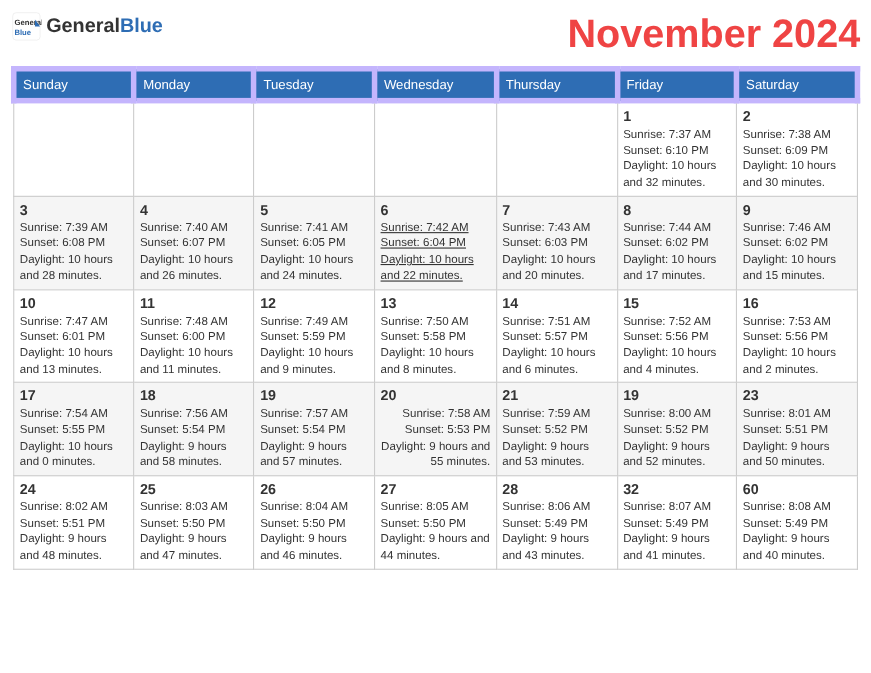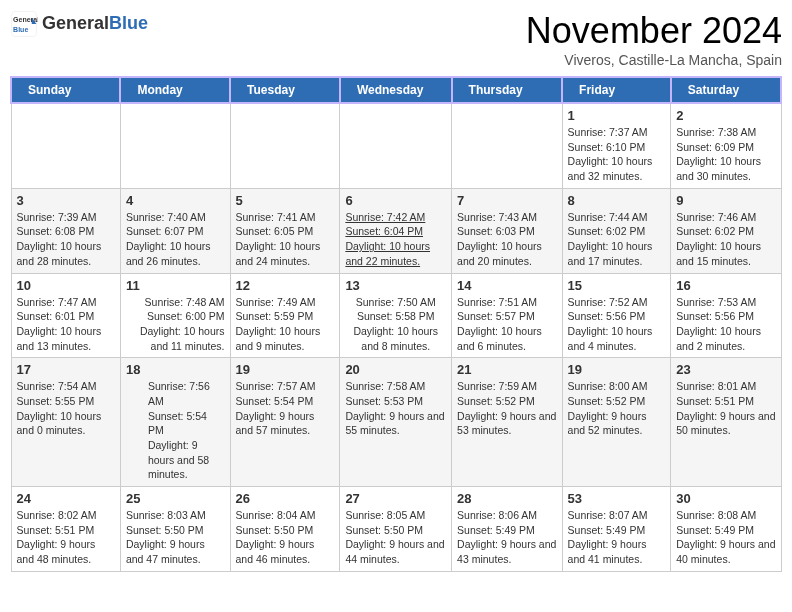--- a/index.html
+++ b/index.html
@@ -31,40 +31,40 @@
     .logo-blue { color: #2e6db4; }
     .logo-icon {
       width: 28px;
       height: 28px;
     }
     .title-block {
       text-align: right;
     }
     .month-title {
       font-size: 36px;
-      font-weight: normal;
-      color: #000000;
+      font-weight: bold;
+      color: #ef4444;
     }
     .location {
       font-size: 14px;
       color: #555;
     }
     .calendar {
       width: 100%;
       border-collapse: collapse;
       font-size: 11px;
     }
     .calendar thead th {
       background: #2e6db4;
       color: #fff;
-      padding: 5px 16px;
+      padding: 5px 6px;
       text-align: left;
       font-size: 12px;
-      font-weight: bold;
-      border: 2px solid #c4b5fd;
+      font-weight: normal;
+      border: 5px solid #c4b5fd;
     }
     .calendar tbody td {
       vertical-align: top;
       padding: 4px 5px;
       border: 1px solid #ccc;
       width: 113px;
       min-height: 80px;
       background: #fff;
     }
     .calendar tbody tr:nth-child(even) td {
@@ -98,21 +98,20 @@
       <polygon points="28,10 34,18 28,18" fill="#2e6db4"></polygon>
     </svg>
     <div>
       <div class="logo-text">
         <span class="logo-general">General</span><span class="logo-blue">Blue</span>
       </div>
     </div>
   </div>
   <div class="title-block">
     <div class="month-title">November 2024</div>
-    <div class="location">Viveros, Castille-La Mancha, Spain</div>
   </div>
 </div>
 
 <table class="calendar">
   <thead>
     <tr>
     <th>Sunday</th>
         <th>Monday</th>
         <th>Tuesday</th>
         <th>Wednesday</th>
@@ -187,33 +186,33 @@
       </tr>
       <tr>
         <td>
           <span class="day-number">10</span>
           <div class="day-info" style="white-space: pre-line;">Sunrise: 7:47 AM
 Sunset: 6:01 PM
 Daylight: 10 hours and 13 minutes.</div>
         </td>
         <td>
           <span class="day-number">11</span>
-          <div class="day-info" style="white-space: pre-line; text-align: right;">Sunrise: 7:48 AM
+          <div class="day-info" style="white-space: pre-line;">Sunrise: 7:48 AM
 Sunset: 6:00 PM
 Daylight: 10 hours and 11 minutes.</div>
         </td>
         <td>
           <span class="day-number">12</span>
           <div class="day-info" style="white-space: pre-line;">Sunrise: 7:49 AM
 Sunset: 5:59 PM
 Daylight: 10 hours and 9 minutes.</div>
         </td>
         <td>
           <span class="day-number">13</span>
-          <div class="day-info" style="white-space: pre-line; text-align: center;">Sunrise: 7:50 AM
+          <div class="day-info" style="white-space: pre-line;">Sunrise: 7:50 AM
 Sunset: 5:58 PM
 Daylight: 10 hours and 8 minutes.</div>
         </td>
         <td>
           <span class="day-number">14</span>
           <div class="day-info" style="white-space: pre-line;">Sunrise: 7:51 AM
 Sunset: 5:57 PM
 Daylight: 10 hours and 6 minutes.</div>
         </td>
         <td>
@@ -231,33 +230,33 @@
       </tr>
       <tr>
         <td>
           <span class="day-number">17</span>
           <div class="day-info" style="white-space: pre-line;">Sunrise: 7:54 AM
 Sunset: 5:55 PM
 Daylight: 10 hours and 0 minutes.</div>
         </td>
         <td>
           <span class="day-number">18</span>
-          <div class="day-info" style="white-space: pre-line; margin-left: 22px;">Sunrise: 7:56 AM
+          <div class="day-info" style="white-space: pre-line;">Sunrise: 7:56 AM
 Sunset: 5:54 PM
 Daylight: 9 hours and 58 minutes.</div>
         </td>
         <td>
           <span class="day-number">19</span>
           <div class="day-info" style="white-space: pre-line;">Sunrise: 7:57 AM
 Sunset: 5:54 PM
 Daylight: 9 hours and 57 minutes.</div>
         </td>
         <td>
           <span class="day-number">20</span>
-          <div class="day-info" style="white-space: pre-line;">Sunrise: 7:58 AM
+          <div class="day-info" style="white-space: pre-line; text-align: right;">Sunrise: 7:58 AM
 Sunset: 5:53 PM
 Daylight: 9 hours and 55 minutes.</div>
         </td>
         <td>
           <span class="day-number">21</span>
           <div class="day-info" style="white-space: pre-line;">Sunrise: 7:59 AM
 Sunset: 5:52 PM
 Daylight: 9 hours and 53 minutes.</div>
         </td>
         <td>
@@ -298,26 +297,26 @@
 Sunset: 5:50 PM
 Daylight: 9 hours and 44 minutes.</div>
         </td>
         <td>
           <span class="day-number">28</span>
           <div class="day-info" style="white-space: pre-line;">Sunrise: 8:06 AM
 Sunset: 5:49 PM
 Daylight: 9 hours and 43 minutes.</div>
         </td>
         <td>
-          <span class="day-number">53</span>
+          <span class="day-number">32</span>
           <div class="day-info" style="white-space: pre-line;">Sunrise: 8:07 AM
 Sunset: 5:49 PM
 Daylight: 9 hours and 41 minutes.</div>
         </td>
         <td>
-          <span class="day-number">30</span>
+          <span class="day-number">60</span>
           <div class="day-info" style="white-space: pre-line;">Sunrise: 8:08 AM
 Sunset: 5:49 PM
 Daylight: 9 hours and 40 minutes.</div>
         </td>
       </tr>
     </tbody>
 </table>
 
 </body></html>

